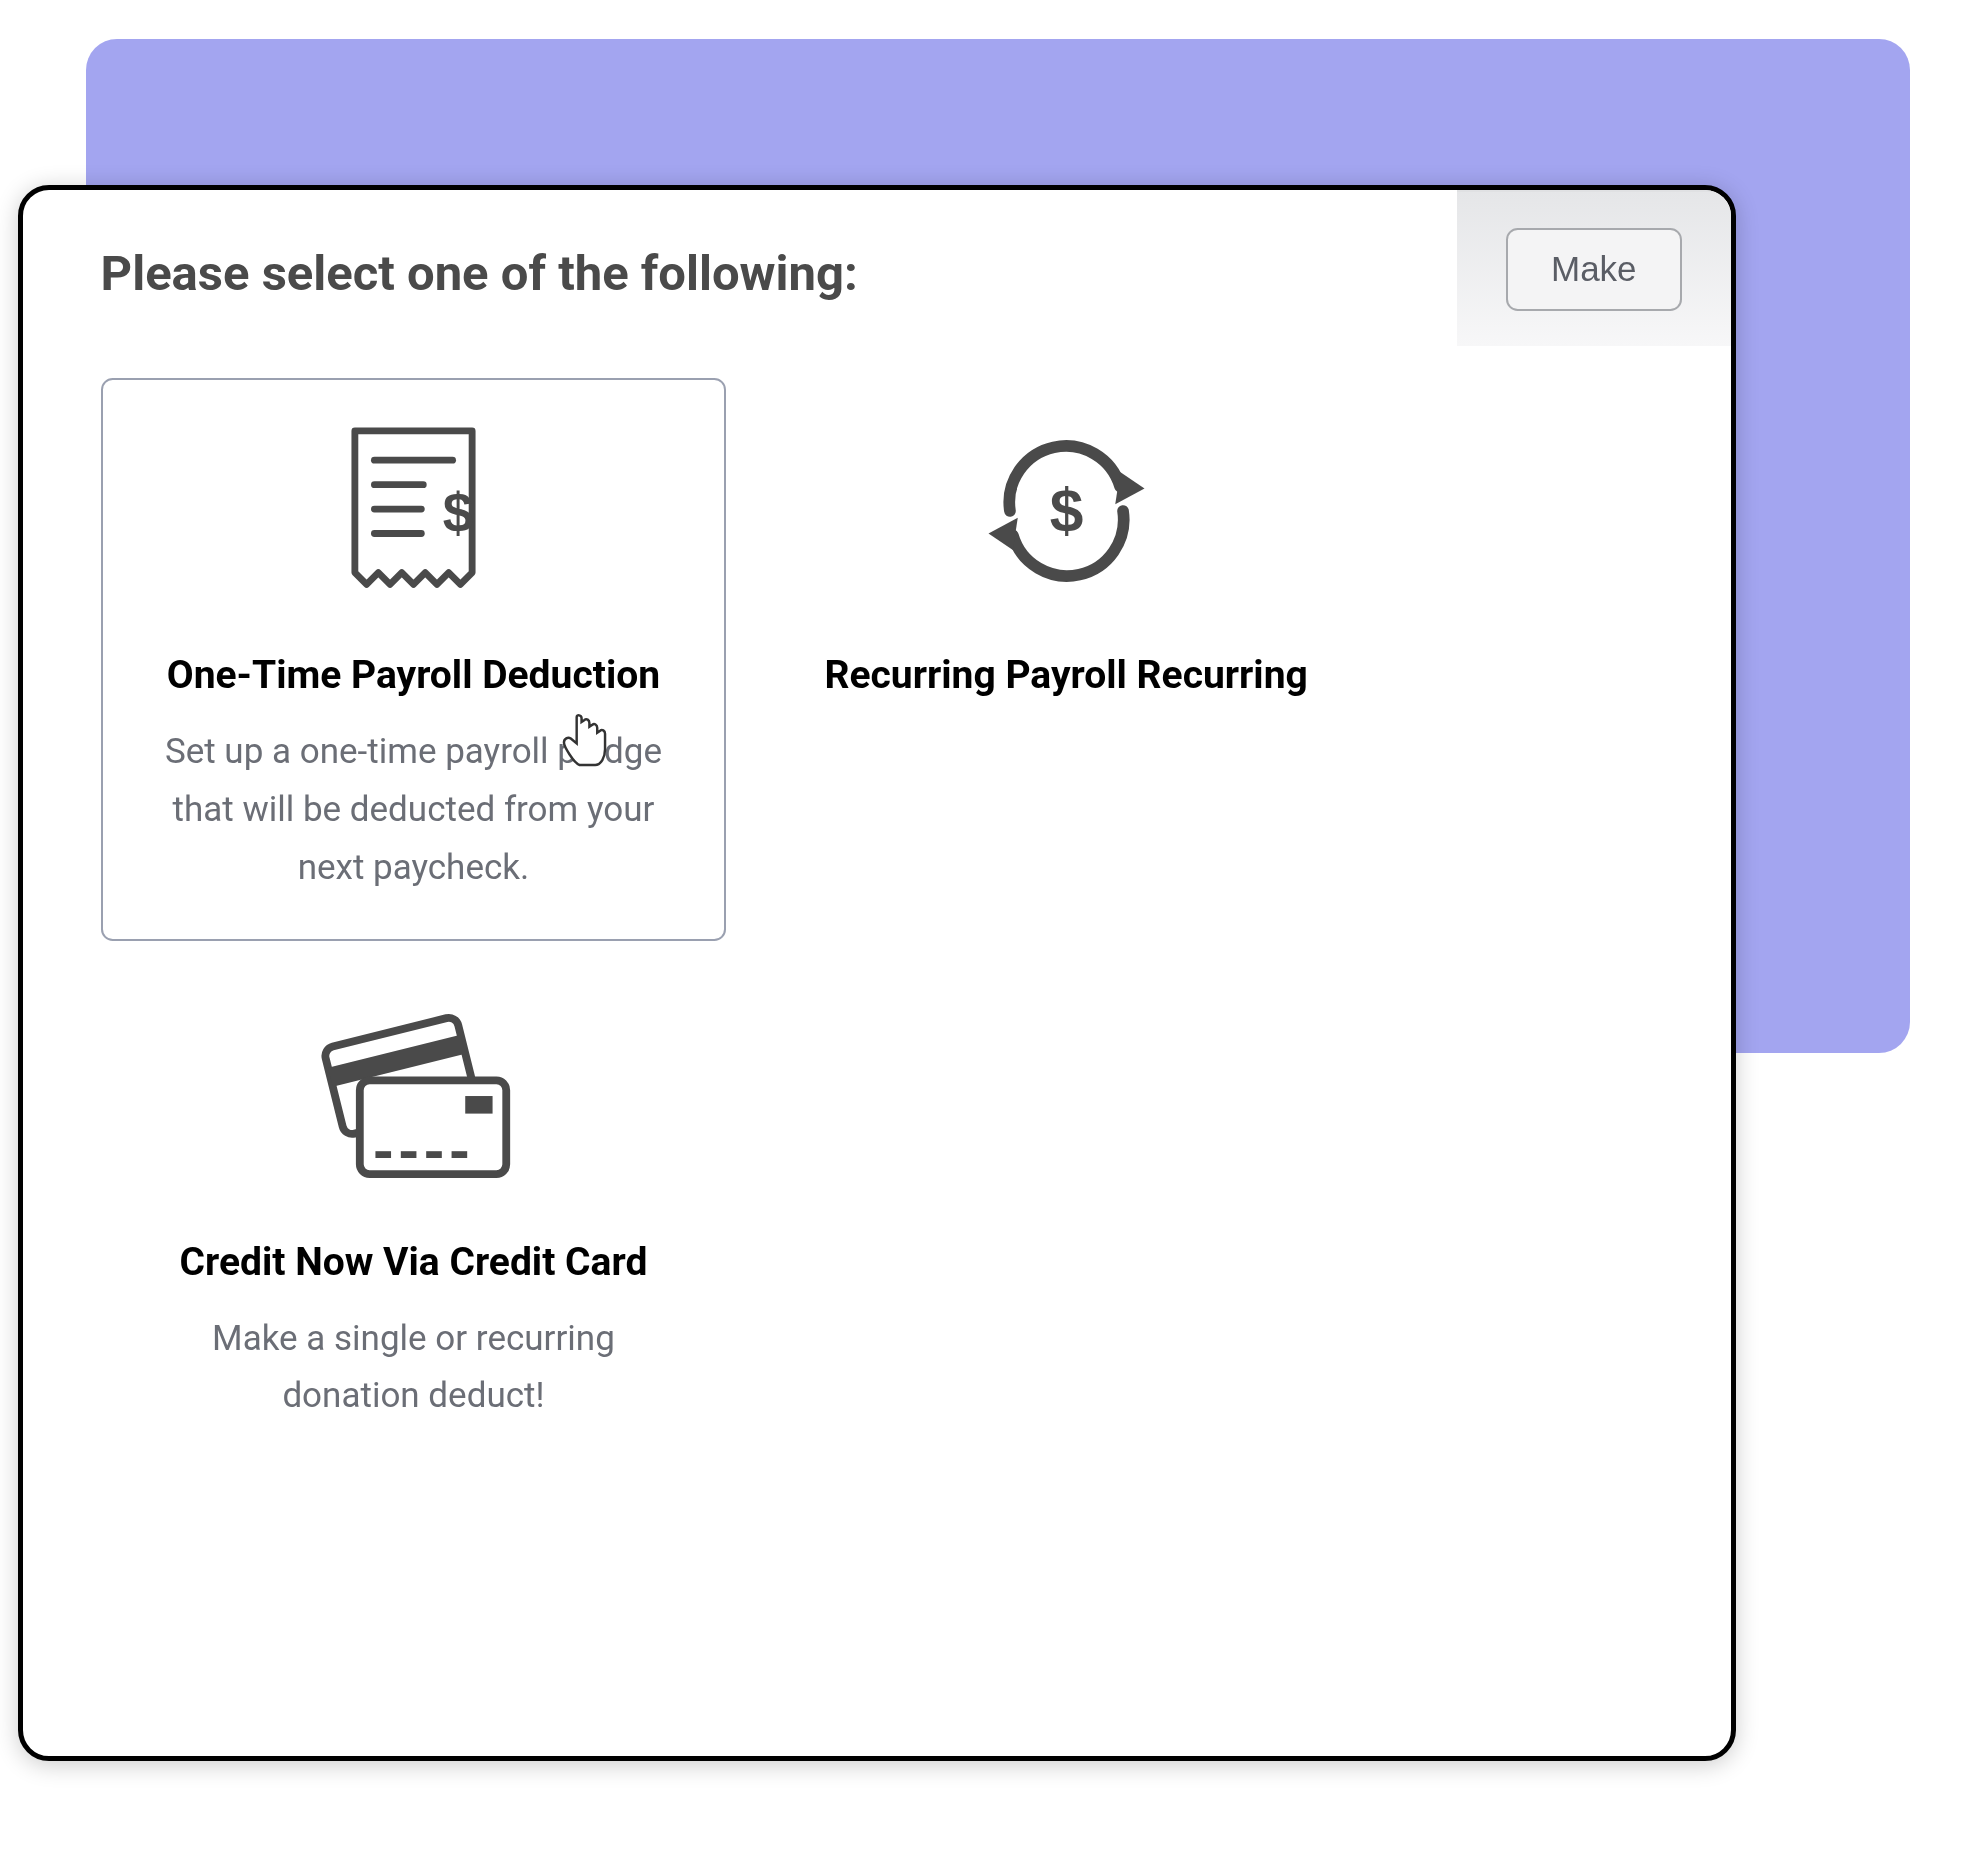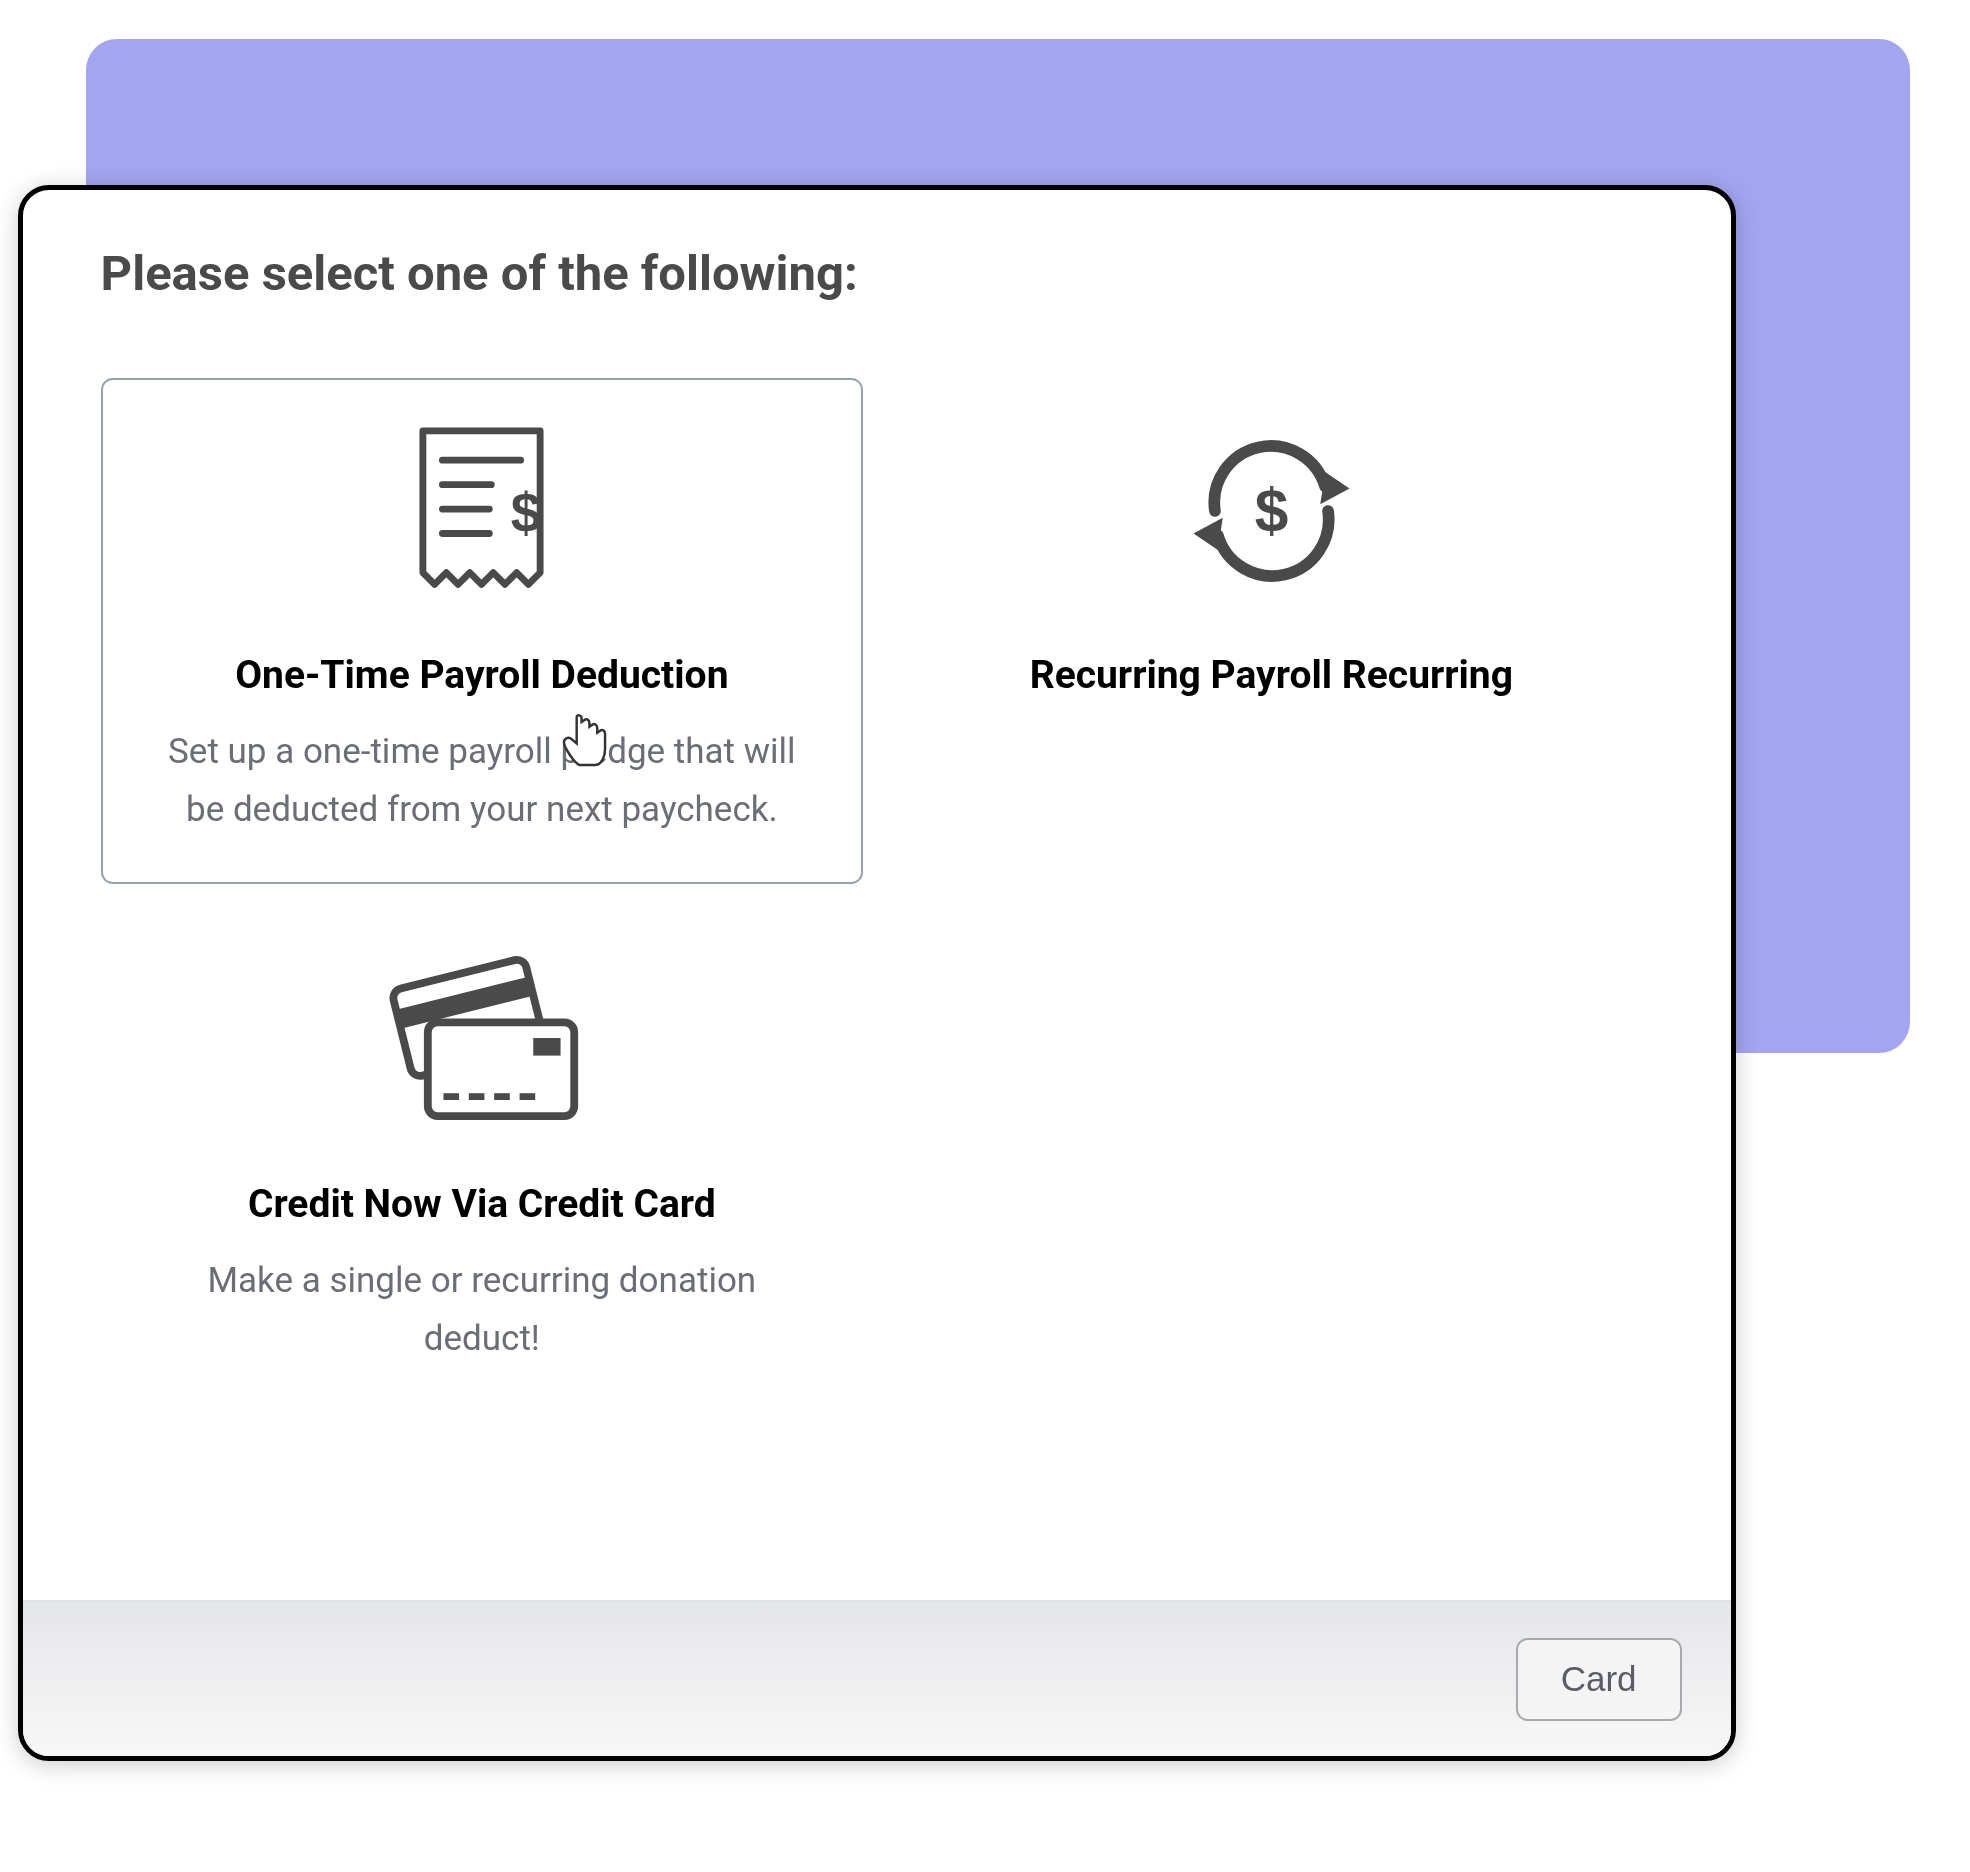--- a/index.html
+++ b/index.html
@@ -24,21 +24,21 @@
       top: 185px;
       left: 17.6px;
       width: 1718px;
       height: 1576px;
       background: #ffffff;
       border-radius: 31px;
       border: 5.9px solid #000;
       box-shadow: 0 3.9px 23.4px rgba(0,0,0,0.2);
       overflow: hidden;
       display: flex;
-      flex-direction: column;
+      flex-direction: row;
     }
     .modal-body {
       flex: 1;
       padding: 55px 78px 39px 78px;
     }
     .modal-title {
       font-size: 49px;
       font-weight: 700;
       color: #4a4a4a;
       margin-bottom: 76px;
@@ -162,21 +162,21 @@
           </svg>
         </div>
         <div class="option-title">Credit Now Via Credit Card</div>
         <div class="option-desc">Make a single or recurring donation deduct!</div>
       </div>
 
     </div>
   </div>
 
   <div class="modal-footer">
-    <button class="close-button">Card</button>
+    <button class="close-button">Make</button>
   </div>
 </div>
 
 <div class="cursor">
   <svg width="45" height="55" viewBox="0 0 46 56">
     <path d="M15 3 V30 L9 25 C6 23 2 25 2 29 C2 33 12 50 18 52 H34 C40 52 44 44 44 36 V20 C44 17 41 15 39 17 L36 19 V14 C36 11 33 9 31 11 L28 13 V9 C28 6 25 4 23 6 L20 8 V4 C20 1 15 0 15 3 Z" fill="#fff" stroke="#333" stroke-width="2.5"></path>
   </svg>
 </div>
 
 

